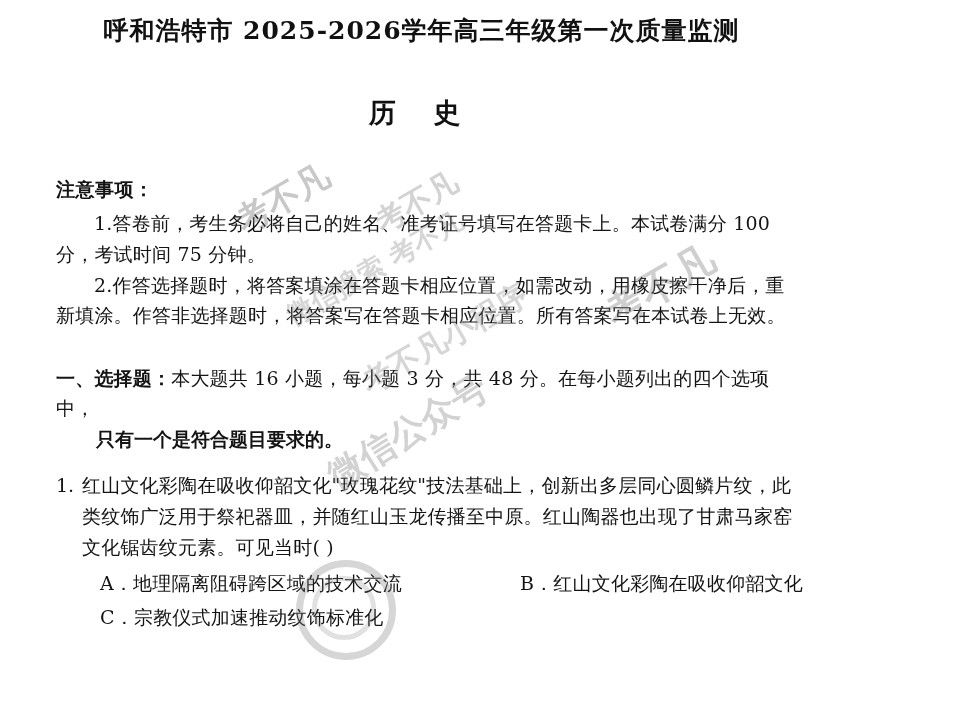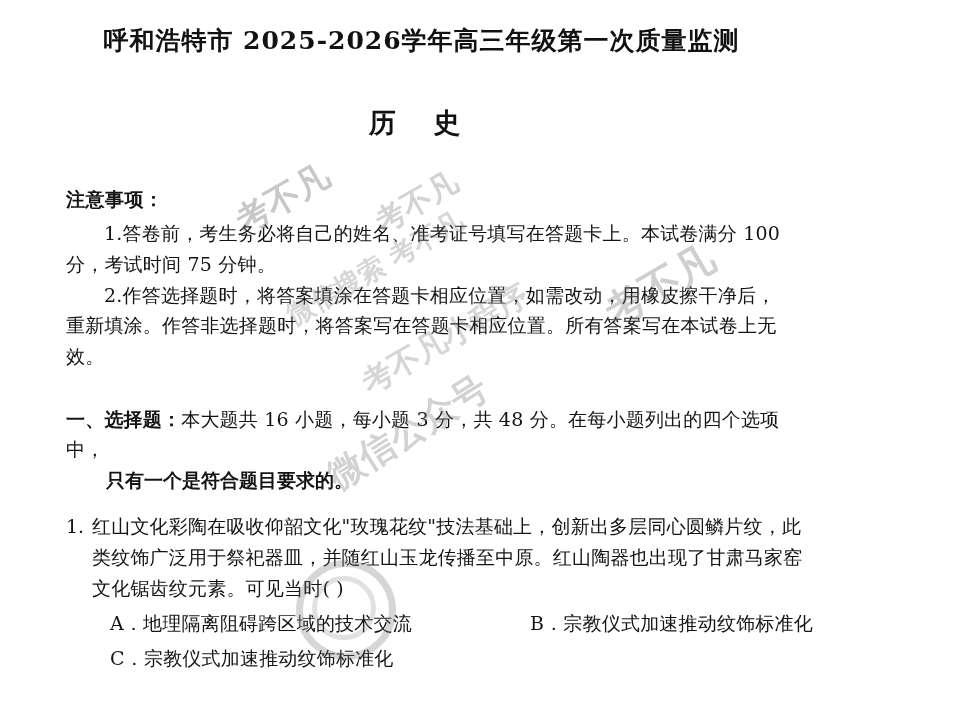--- a/index.html
+++ b/index.html
@@ -13,21 +13,21 @@
     overflow: hidden;
     font-family: "DejaVu Serif", "Liberation Serif", serif;
     color: #141414;
     position: relative;
   }
   .page {
     position: relative;
     width: 843px;
     height: 723px;
     box-sizing: border-box;
-    padding: 10px;
+    padding: 0;
     overflow: hidden;
   }
 
   
   .doc-title {
     text-align: center;
     font-size: 25px;
     font-weight: bold;
     letter-spacing: 1px;
     margin-top: 14px;
@@ -201,21 +201,21 @@
     </div>
     <div class="section-head-2">只有一个是符合题目要求的。</div>
   </div>
 
   <div class="question">
     <div class="q-num">1.</div>
     <div class="q-body">
       <div>红山文化彩陶在吸收仰韶文化"玫瑰花纹"技法基础上，创新出多层同心圆鳞片纹，此类纹饰广泛用于祭祀器皿，并随红山玉龙传播至中原。红山陶器也出现了甘肃马家窑文化锯齿纹元素。可见当时(    )</div>
       <div class="q-options">
         <div class="opt">A．地理隔离阻碍跨区域的技术交流</div>
-        <div class="opt">B．宗教仪式加速推动纹饰标准化</div>
+        <div class="opt">B．红山文化彩陶在吸收仰韶文化</div>
         <div class="opt">C．宗教仪式加速推动纹饰标准化</div>
       </div>
     </div>
   </div>
 
   <div class="wm wm-a">考不凡</div>
   <div class="wm wm-b">考不凡</div>
   <div class="wm wm-c">微信搜索  考不凡</div>
   <div class="wm wm-d">考不凡小程序</div>
   <div class="wm wm-e">考不凡</div>

